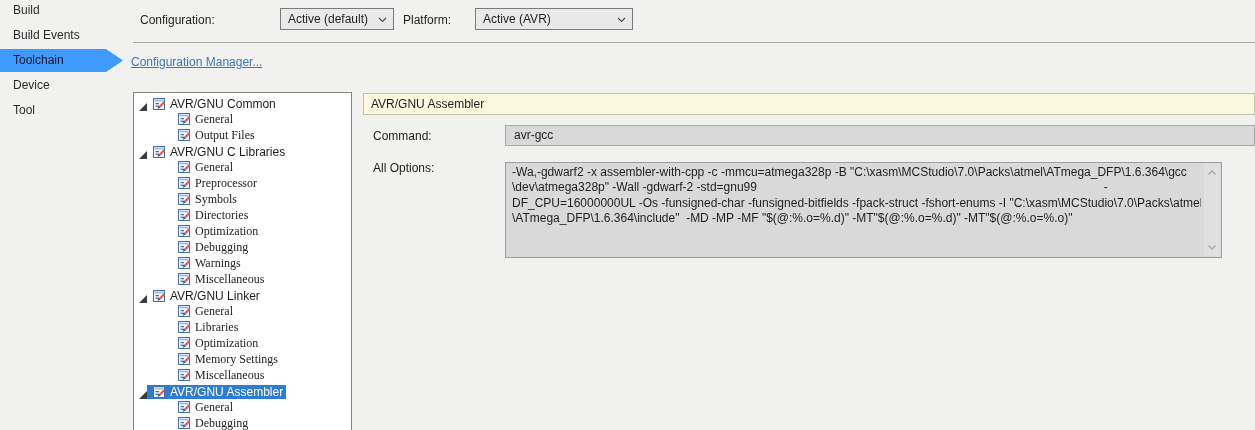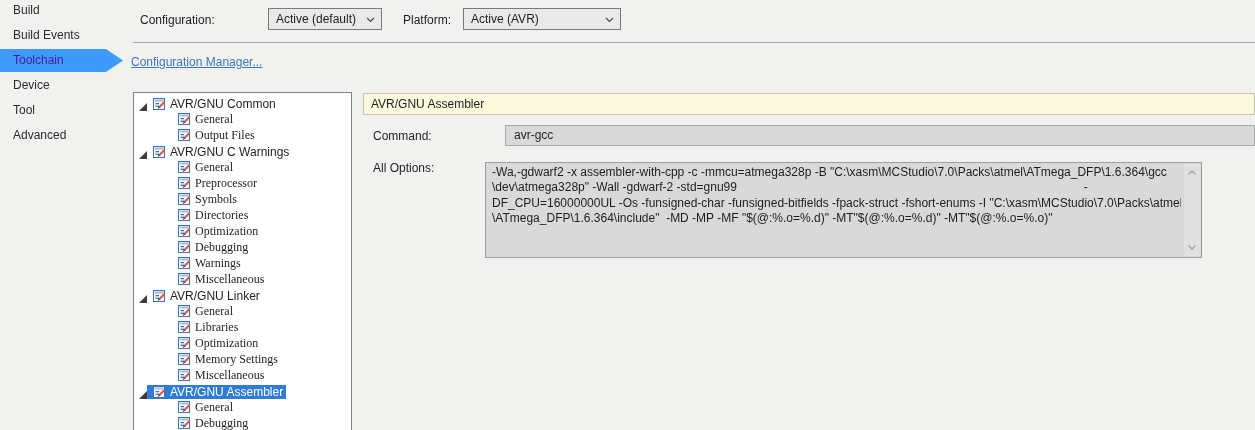--- a/index.html
+++ b/index.html
@@ -12,31 +12,31 @@
   }
   .app{position:absolute;inset:0;border-radius:12px;}
 
   
   .sidebar{position:absolute;left:0;top:-2px;width:130px;}
   .side-item{
     height:25px;line-height:25px;padding-left:13px;color:#2B2B2B;cursor:default;
   }
   .side-item.selected{
     height:23px;line-height:23px;margin:1px 0;
-    width:110px;padding-left:13px;color:#4c1d95;
+    width:110px;padding-left:13px;color:#0f172a;
     background:var(--sidebar-selected,#3E9AFD);
     clip-path:polygon(0 0, calc(100% - 17px) 0, 100% 50%, calc(100% - 17px) 100%, 0 100%);
   }
 
   
   .lbl{position:absolute;white-space:nowrap;}
   .dropdown{
     position:absolute;top:8px;height:22px;box-sizing:border-box;
     background:#E9E9E9;border:1px solid #7A7A7A;
-    display:flex;align-items:center;padding-left:7px;cursor:default;
+    display:flex;align-items:center;padding-left:7px;cursor:default;margin-left:12px;
   }
   .dropdown .chev{position:absolute;right:6px;top:8px;}
   .sep{position:absolute;left:133px;top:42px;width:1122px;height:1px;background:#A9A9A9;}
   .cfglink{
     position:absolute;left:131px;top:55px;
     color:var(--link,#3C76BC);text-decoration:underline;cursor:pointer;
   }
 
   
   .treebox{
@@ -60,21 +60,21 @@
     position:absolute;left:363px;top:93px;width:892px;height:22px;box-sizing:border-box;
     background:var(--panel-header-bg,#FBF9DD);border:1px solid #C3C3AE;
     line-height:20px;padding-left:7px;
   }
   .cmdbox{
     position:absolute;left:505px;top:125px;width:750px;height:21px;box-sizing:border-box;
     background:var(--field-bg,#D9D9D9);border:1px solid #ABABAB;
     line-height:19px;padding-left:8px;
   }
   .optsbox{
-    position:absolute;left:485px;top:162px;width:717px;height:96px;box-sizing:border-box;
+    position:absolute;left:505px;top:162px;width:717px;height:96px;box-sizing:border-box;
     background:var(--field-bg,#D9D9D9);border:1px solid #9E9E9E;
   }
   .optstext{
     position:absolute;left:6px;top:2px;right:20px;bottom:2px;overflow:hidden;
   }
   .optstext div{white-space:pre;overflow:hidden;line-height:15.4px;}
   .vscroll{
     position:absolute;top:1px;right:1px;bottom:1px;width:16px;background:#E0E0E0;
   }
   .vscroll .arrow{position:absolute;left:3px;width:10px;height:10px;}
@@ -85,21 +85,20 @@
 <body>
 
 <div class="app">
 
   <nav class="sidebar">
       <div class="side-item">Build</div>
       <div class="side-item">Build Events</div>
       <div class="side-item selected">Toolchain</div>
       <div class="side-item">Device</div>
       <div class="side-item">Tool</div>
-      <div class="side-item">Advanced</div>
     </nav>
 
   <span class="lbl" style="left:140px;top:13px;">Configuration:</span>
 
   <div class="dropdown" style="left:268px;width:114px;">
     <span>Active (default)</span>
     <svg class="chev" width="9" height="6" viewBox="0 0 9 6">
       <polyline points="1,1 4.5,4.5 8,1" fill="none" stroke="#474747" stroke-width="1.1"></polyline>
     </svg>
   </div>
@@ -166,21 +165,21 @@
         </svg>
         <span class="selwrap">
           <svg class="icon" viewBox="0 0 13 13">
             <rect x="0.5" y="0.5" width="11" height="11" fill="#FFFFFF" stroke="#3F6FB0"></rect>
             <rect x="1.5" y="1.5" width="9" height="2" fill="#9DBEE3"></rect>
             <rect x="2.5" y="5" width="3.6" height="1.3" fill="#3F6FB0"></rect>
             <rect x="2.5" y="7.6" width="3.6" height="1.3" fill="#3F6FB0"></rect>
             <polygon points="6,8 10.7,3.3 12.2,4.8 7.5,9.5" fill="#E2574C"></polygon>
             <polygon points="4.4,11.1 6,8 7.5,9.5" fill="#4A3B2A"></polygon>
           </svg>
-          <span>AVR/GNU C Warnings</span>
+          <span>AVR/GNU C Libraries</span>
         </span>
       </div>
       <div class="trow child" style="top: 66px;">
         <span class="selwrap">
           <svg class="icon" viewBox="0 0 13 13">
             <rect x="0.5" y="0.5" width="11" height="11" fill="#FFFFFF" stroke="#3F6FB0"></rect>
             <rect x="1.5" y="1.5" width="9" height="2" fill="#9DBEE3"></rect>
             <rect x="2.5" y="5" width="3.6" height="1.3" fill="#3F6FB0"></rect>
             <rect x="2.5" y="7.6" width="3.6" height="1.3" fill="#3F6FB0"></rect>
             <polygon points="6,8 10.7,3.3 12.2,4.8 7.5,9.5" fill="#E2574C"></polygon>

